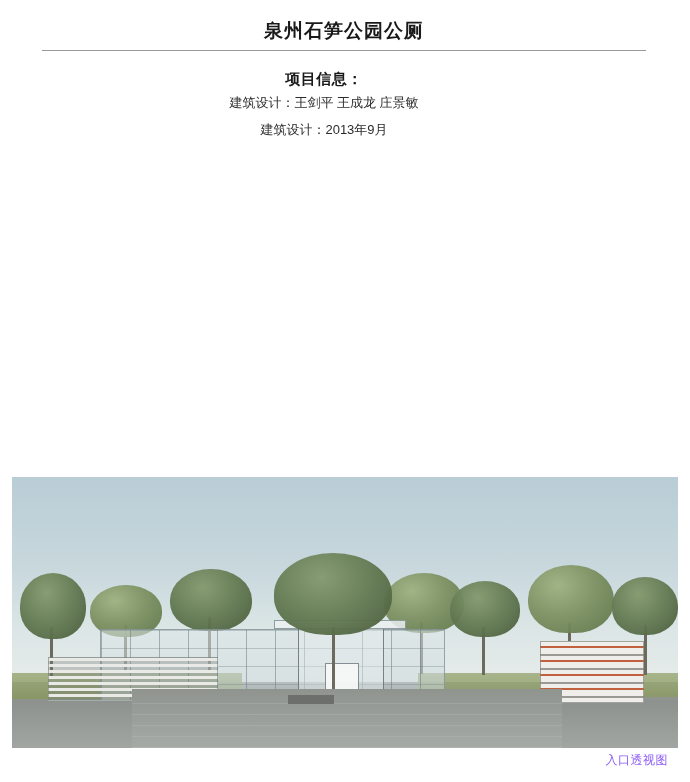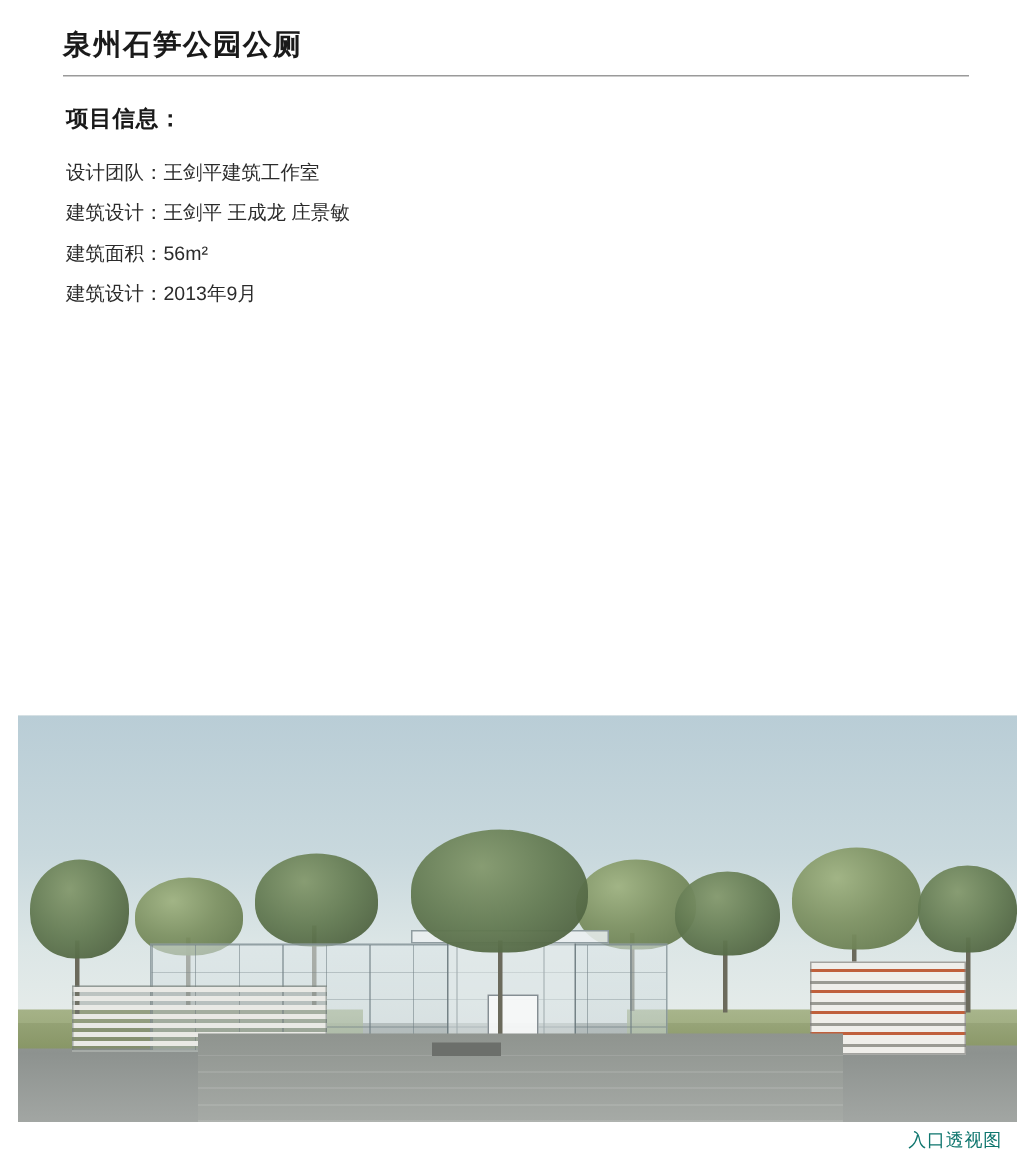--- a/index.html
+++ b/index.html
@@ -12,20 +12,21 @@
     height: 782px;
     font-family: "Liberation Sans", sans-serif;
     color: #231f20;
     position: relative;
     overflow: hidden;
   }
   .page {
     position: relative;
     width: 690px;
     height: 782px;
+    text-align: center;
   }
   .title-block {
     position: absolute;
     left: 42px;
     top: 18px;
     width: 604px;
   }
   .doc-title {
     font-size: 19px;
     font-weight: bold;
@@ -42,21 +43,20 @@
   .info-block {
     position: absolute;
     left: 44px;
     top: 70px;
     width: 560px;
   }
   .info-heading {
     font-size: 15px;
     font-weight: bold;
     color: #1a1a1a;
-    margin-bottom: 12px;
     letter-spacing: 0.5px;
   }
   .info-row {
     font-size: 13px;
     line-height: 27px;
     color: #2b2b2b;
     white-space: nowrap;
   }
   .info-label {
     display: inline;
@@ -204,48 +204,42 @@
     top: 218px;
     width: 46px;
     height: 9px;
     background: #6c6f6b;
   }
   .caption {
     position: absolute;
     right: 22px;
     top: 752px;
     font-size: 12px;
-    color: #0f766e;
+    color: #8b5cf6;
     letter-spacing: .5px;
   }
 </style>
 </head>
 <body>
 
 <div class="page">
 
   <div class="title-block">
     <div class="doc-title">泉州石笋公园公厕</div>
     <div class="title-rule"></div>
   </div>
 
   <div class="info-block">
     <div class="info-heading">项目信息：</div>
 
-    <div class="info-row">
-      <span class="info-label">设计团队：</span><span class="info-value">王剑平建筑工作室</span>
-    </div>
 
     <div class="info-row">
       <span class="info-label">建筑设计：</span><span class="info-value">王剑平  王成龙  庄景敏</span>
     </div>
 
-    <div class="info-row">
-      <span class="info-label">建筑面积：</span><span class="info-value">56m²</span>
-    </div>
 
 
     <div class="info-row">
       <span class="info-label">建筑设计：</span><span class="info-value">2013年9月</span>
     </div>
   </div>
 
   <div class="image-wrap">
     <div class="render">
       <div class="sky"></div>

